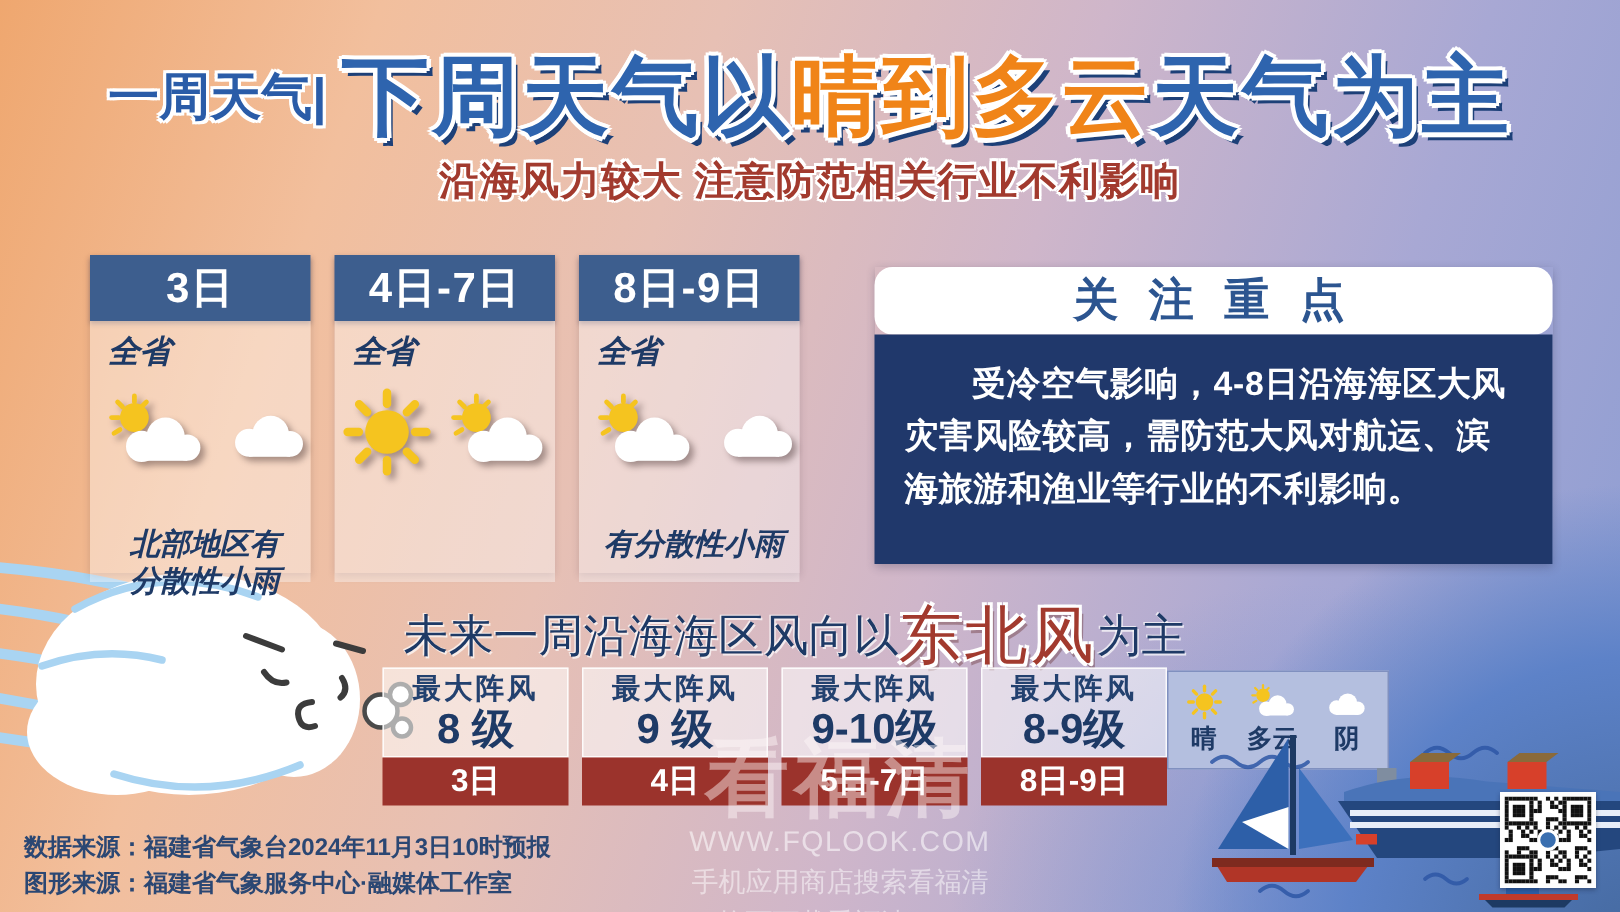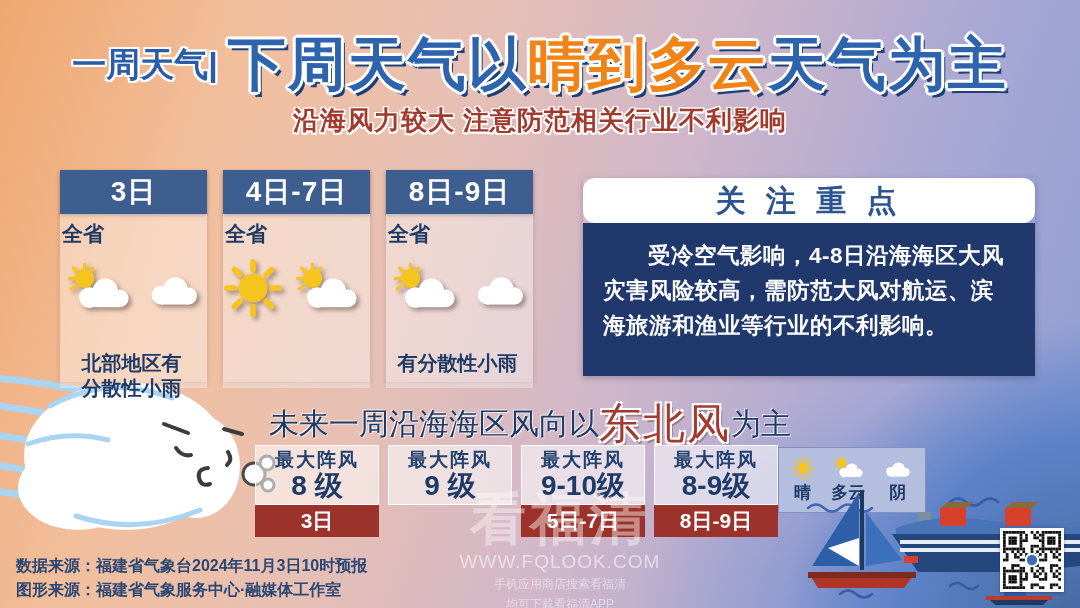--- a/index.html
+++ b/index.html
@@ -19,21 +19,21 @@
   .big-title{font-size:58px;font-weight:bold;letter-spacing:2px;}
   .tt-blue{color:#2e64ae;}
   .tt-orange{color:#f08418;}
   .big-title span{
     text-shadow:-2px -2px 0 #fff,2px -2px 0 #fff,-2px 2px 0 #fff,2px 2px 0 #fff,-3px 0 0 #fff,3px 0 0 #fff,0 -3px 0 #fff,0 3px 0 #fff,4px 5px 0 #1d4078;}
   .subtitle{top:103px;left:0;width:100%;text-align:center;font-size:26px;font-weight:bold;color:#a23a2e;letter-spacing:1px;
     text-shadow:-1.5px -1.5px 0 #fff,1.5px -1.5px 0 #fff,-1.5px 1.5px 0 #fff,1.5px 1.5px 0 #fff,0 -1.5px 0 #fff,0 1.5px 0 #fff,-1.5px 0 0 #fff,1.5px 0 0 #fff;}
   
   .fcard{top:170px;width:147px;height:212px;box-shadow:0 2px 5px rgba(60,40,60,0.18);}
   .fcard-head{height:44px;background:#3d5e8e;color:#fff;font-size:28px;font-weight:bold;text-align:center;line-height:44px;letter-spacing:1px;box-shadow:0 2px 3px rgba(40,40,70,.35);}
-  .fcard-body{height:168px;background:rgba(255,255,255,0.38);padding:6px 6px 0 2px;box-sizing:content-box;}
+  .fcard-body{height:168px;background:rgba(255,255,255,0.38);padding:6px 6px 0 12px;box-sizing:content-box;font-style:italic;}
   .region{font-size:21px;font-weight:bold;color:#1e3a66;}
   .icon-row{height:72px;display:flex;align-items:center;justify-content:center;gap:4px;margin-top:4px;}
   .note{margin-top:27px;text-align:center;font-size:20px;font-weight:bold;color:#1e3a66;white-space:pre-line;line-height:1.25;}
   .icon-slot{display:inline-flex;align-items:center;}
   .icon-slot svg{filter:drop-shadow(3px 3px 2px rgba(70,50,50,0.45));}
   .icon-sunny svg{height:60px;width:60px;}
   .icon-partly-cloudy svg{height:52px;width:80px;}
   .icon-cloudy svg{height:46px;width:62px;}
   
   .focus{top:178px;left:583px;width:452px;height:198px;box-shadow:0 2px 6px rgba(40,40,70,.3);}
@@ -52,21 +52,21 @@
   .wcard-date{height:32px;background:#9b332c;color:#fff;font-size:21px;font-weight:bold;text-align:center;line-height:32px;}
   .legend{top:447px;left:778px;width:148px;height:66px;background:#b4bfdf;border:1.5px solid #8090bf;box-sizing:border-box;
     display:flex;align-items:center;justify-content:space-around;padding:2px 4px;}
   .legend-item{display:flex;flex-direction:column;align-items:center;gap:1px;}
   .legend-item .icon-slot svg{height:24px;width:auto;filter:none;}
   .legend-label{font-size:17px;font-weight:bold;color:#1e3a66;}
   
   .watermark{top:490px;left:420px;width:280px;text-align:center;color:rgba(255,252,252,0.5);pointer-events:none;}
   .wm-brand{font-size:56px;font-weight:bold;line-height:1.05;letter-spacing:4px;color:rgba(255,248,248,0.45);}
   .wm-url{font-size:19px;letter-spacing:1px;margin-top:2px;color:rgba(255,255,255,0.55);}
-  .wm-line{font-size:12px;margin-top:3px;color:rgba(255,255,255,0.5);}
+  .wm-line{font-size:18px;margin-top:3px;color:rgba(255,255,255,0.5);}
   
   .footer{left:16px;bottom:6px;font-size:16px;font-weight:bold;color:#2b4773;line-height:1.5;}
   
   .wind-cloud{left:-42px;top:348px;width:320px;height:200px;}
   .sea{right:0;bottom:0;width:280px;height:140px;}
   .qr{right:16px;bottom:16px;width:64px;height:64px;background:#fdfdfd;padding:3px;box-sizing:border-box;box-shadow:0 1px 3px rgba(20,30,60,.4);}
   .qr svg{width:100%;height:100%;display:block;}
 </style>
 </head>
 <body>
@@ -241,20 +241,21 @@
       <div class="wcard-label">最大阵风</div>
       <div class="wcard-value">8 级</div>
     </div>
     <div class="wcard-date">3日</div>
   </div>
   <div class="abs wcard" style="left:388px">
     <div class="wcard-top">
       <div class="wcard-label">最大阵风</div>
       <div class="wcard-value">9 级</div>
     </div>
+    <div class="wcard-date">4日</div>
   </div>
   <div class="abs wcard" style="left:521px">
     <div class="wcard-top">
       <div class="wcard-label">最大阵风</div>
       <div class="wcard-value">9-10级</div>
     </div>
     <div class="wcard-date">5日-7日</div>
   </div>
   <div class="abs wcard" style="left:654px">
     <div class="wcard-top">

